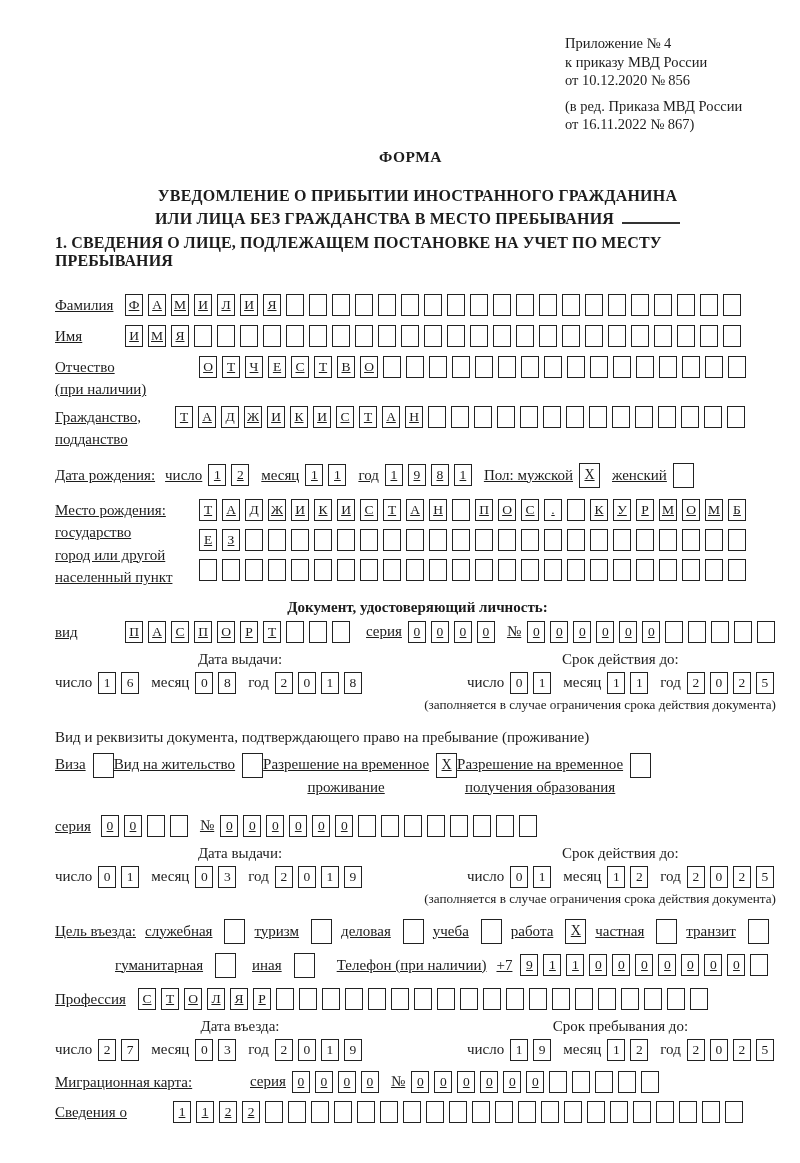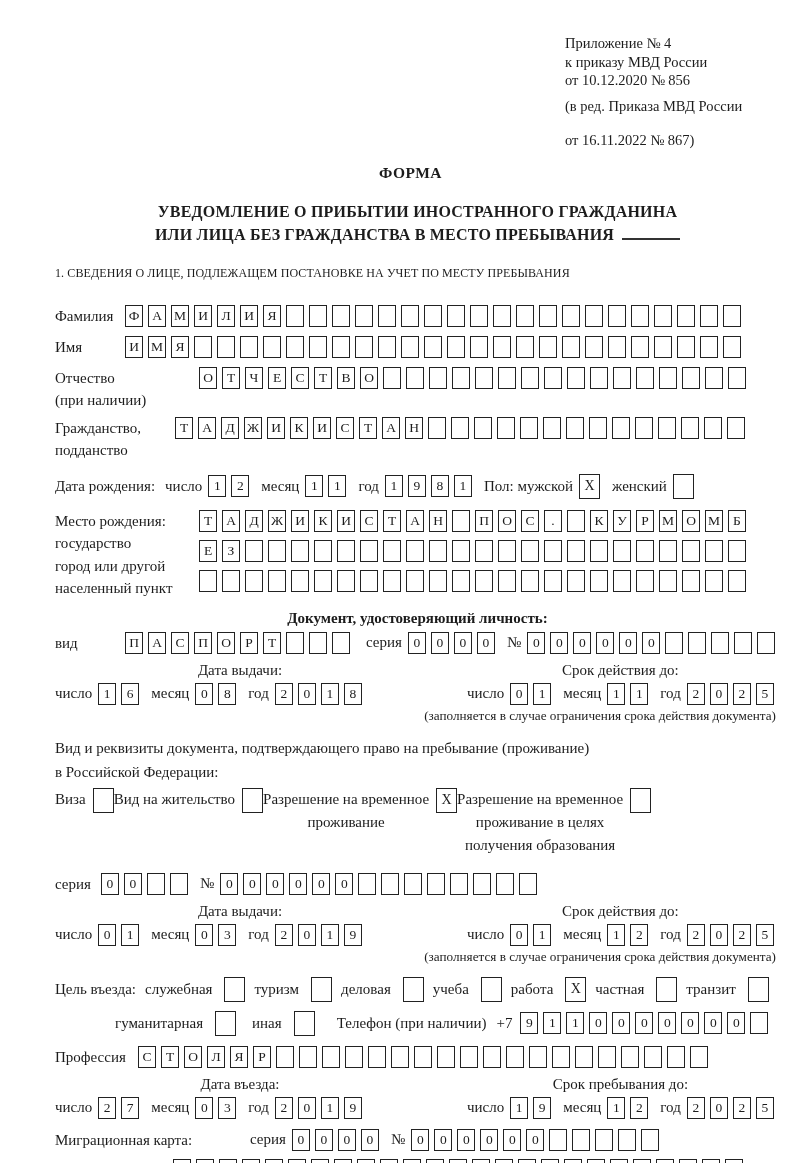--- a/index.html
+++ b/index.html
@@ -1,30 +1,30 @@
 <!DOCTYPE html>
 <html style="--ink: #1c1c1c; --paper: #ffffff;"><head>
 <meta charset="utf-8">
 <style>
   html,body{margin:0;padding:0;background:#fff;}
   body{width:800px;height:1163px;overflow:hidden;font-family:"Liberation Serif","DejaVu Serif",serif;color:var(--ink,#1c1c1c);}
   .page{box-sizing:border-box;width:800px;height:1163px;padding:34px 20px 10px 55px;background:var(--paper,#fff);}
 
   
   .annex{margin-left:510px;font-size:14.5px;line-height:18.5px;}
-  .annex .rev{margin-top:16px;}
+  .annex .rev{margin-top:0;}
   .annex .rev-first{margin-top:7px;}
   .forma{margin-top:14px;text-align:center;padding-right:14px;font-weight:bold;font-size:15.5px;letter-spacing:.5px;}
 
   .title{margin-top:18px;text-align:center;font-weight:bold;font-size:16px;line-height:23px;letter-spacing:.2px;}
   .title-underline{display:inline-block;width:58px;border-bottom:2.5px solid #333;margin-left:8px;vertical-align:baseline;}
-  .sec{margin-top:20px;font-weight:normal;font-size:12px;letter-spacing:.1px;}
+  .sec{margin-top:4px;font-weight:bold;font-size:16px;letter-spacing:.1px;}
 
   
-  .frow{display:flex;align-items:center;margin-top:9px;white-space:nowrap;}
+  .frow{display:flex;align-items:center;margin-top:9px;white-space:nowrap;text-decoration:underline;}
   .frow.top{align-items:flex-start;}
   .lbl{flex:0 0 auto;font-size:15px;line-height:22px;}
   .w70{width:70px;} .w120{width:120px;} .w144{width:144px;} .w83{width:83px;} .w118{width:118px;} .w195{width:195px;}
   .lbl-stack span{display:block;line-height:22.5px;}
 
   .cells{display:inline-flex;gap:5px;flex:0 0 auto;}
   .cell{display:inline-block;box-sizing:border-box;width:18px;height:22px;border:1.6px solid #222;
         text-align:center;font-size:13.5px;line-height:19px;font-family:"Liberation Serif",serif;}
   .checkbox .cell{width:21px;height:25px;line-height:22px;font-size:14px;}
 
@@ -412,21 +412,20 @@
             <span class="cell">2</span>
             <span class="cell">5</span>
           </span>
       </span>
     </div>
   </div>
   <div class="note">(заполняется в случае ограничения срока действия документа)</div>
 
   <div class="plain">
     <div>Вид и реквизиты документа, подтверждающего право на пребывание (проживание)</div>
-    <div>в Российской Федерации:</div>
   </div>
 
   <div class="frow top options">
     <span class="opt">
       <span class="opt-lbl">
         <span>Виза</span>
       </span>
       <span class="cells checkbox">
           <span class="cell"></span>
         </span>
@@ -444,21 +443,20 @@
         <span>Разрешение на временное</span>
         <span>проживание</span>
       </span>
       <span class="cells checkbox">
           <span class="cell">X</span>
         </span>
     </span>
     <span class="opt">
       <span class="opt-lbl">
         <span>Разрешение на временное</span>
-        <span>проживание в целях</span>
         <span>получения образования</span>
       </span>
       <span class="cells checkbox">
           <span class="cell"></span>
         </span>
     </span>
   </div>
 
   <div class="frow" style="margin-top:16px;">
     <span class="lbl">серия</span>

